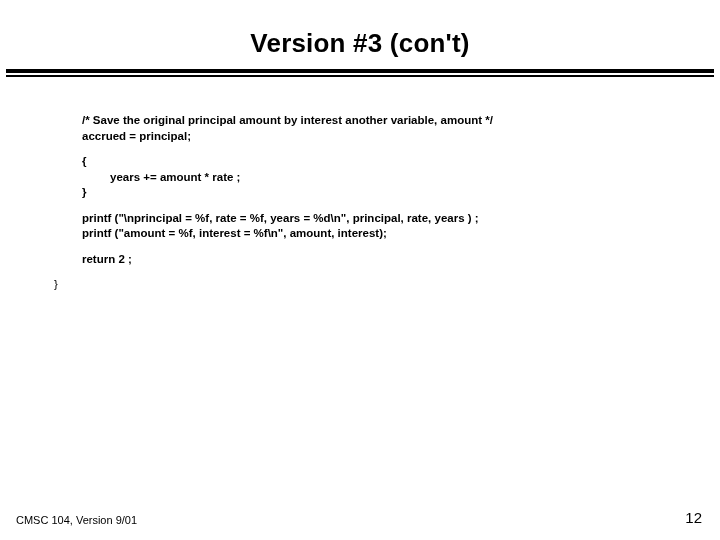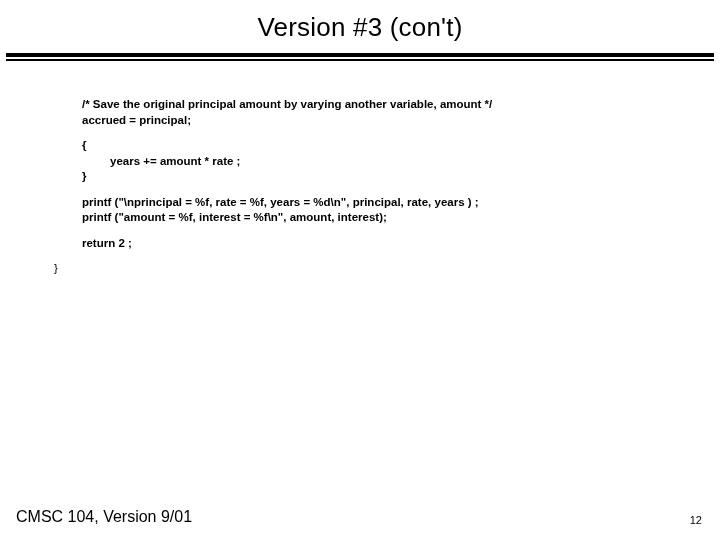--- a/index.html
+++ b/index.html
@@ -14,23 +14,23 @@
   }
   .slide {
     width: 720px;
     height: 540px;
     position: relative;
     box-sizing: border-box;
   }
   .title {
     text-align: center;
     font-size: 26px;
-    font-weight: normal;
+    font-weight: bold;
     color: #000;
-    padding-top: 12px;
+    padding-top: 28px;
     padding-bottom: 10px;
     letter-spacing: 0.2px;
   }
   .rule-wrap {
     width: 100%;
     padding: 0 6px;
     box-sizing: border-box;
   }
   .rule-thick {
     height: 4px;
@@ -59,49 +59,49 @@
   }
   .closing-brace {
     margin-left: -28px;
     font-weight: normal;
     font-size: 11.5px;
   }
   .footer-left {
     position: absolute;
     left: 16px;
     bottom: 14px;
-    font-size: 16px;
+    font-size: 11px;
     color: #000;
     font-weight: normal;
   }
   .footer-right {
     position: absolute;
     right: 18px;
     bottom: 14px;
-    font-size: 11px;
+    font-size: 15px;
     color: #000;
     font-weight: normal;
   }
 </style>
 </head>
 <body>
 
 <div class="slide">
 
   <div class="title">Version #3 (con't)</div>
 
   <div class="rule-wrap">
     <div class="rule-thick"></div>
     <div class="rule-thin"></div>
   </div>
 
   <div class="body">
 
     <div class="blk">
-      <div>/* Save the original principal amount by varying another variable, amount */</div>
+      <div>/* Save the original principal amount by interest another variable, amount */</div>
       <div>accrued = principal;</div>
     </div>
 
     <div class="blk">
       <div>{</div>
       <div class="indent1">years  +=   amount  * rate ;</div>
       <div>}</div>
     </div>
 
 

